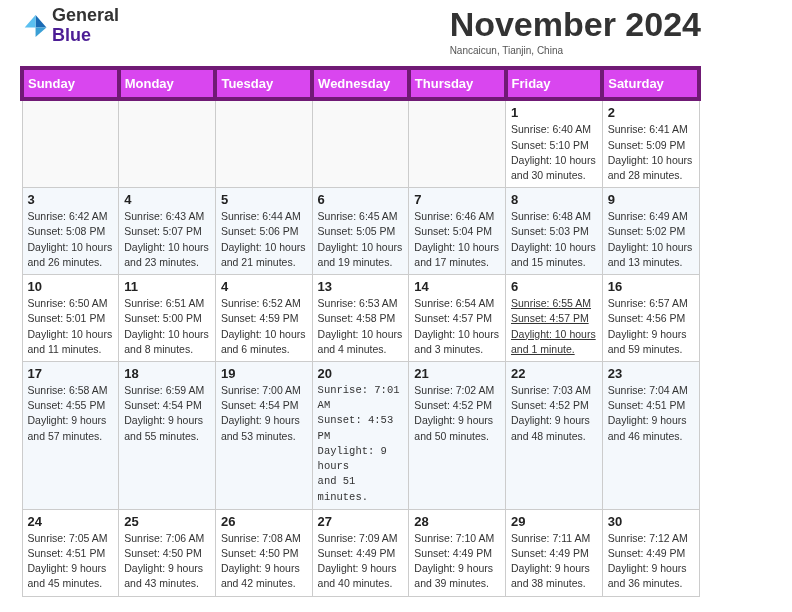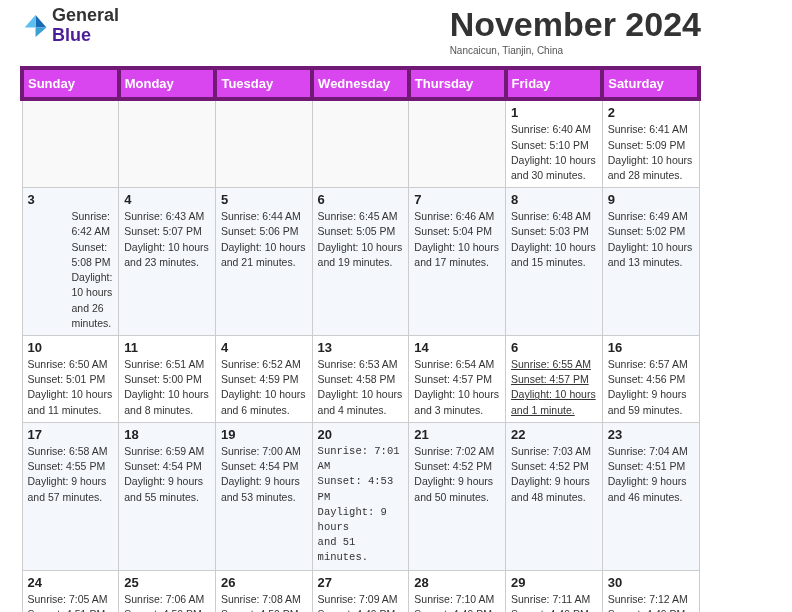--- a/index.html
+++ b/index.html
@@ -150,21 +150,21 @@
             <span class="day-num">2</span>
             <div class="day-detail" style="white-space: pre-line;">Sunrise: 6:41 AM
 Sunset: 5:09 PM
 Daylight: 10 hours
 and 28 minutes.</div>
           </td>
         </tr>
         <tr>
           <td>
             <span class="day-num">3</span>
-            <div class="day-detail" style="white-space: pre-line; margin-left: 44px;">Sunrise: 6:42 AM
+            <div class="day-detail" style="white-space: pre-line;">Sunrise: 6:42 AM
 Sunset: 5:08 PM
 Daylight: 10 hours
 and 26 minutes.</div>
           </td>
           <td>
             <span class="day-num">4</span>
             <div class="day-detail" style="white-space: pre-line;">Sunrise: 6:43 AM
 Sunset: 5:07 PM
 Daylight: 10 hours
 and 23 minutes.</div>

